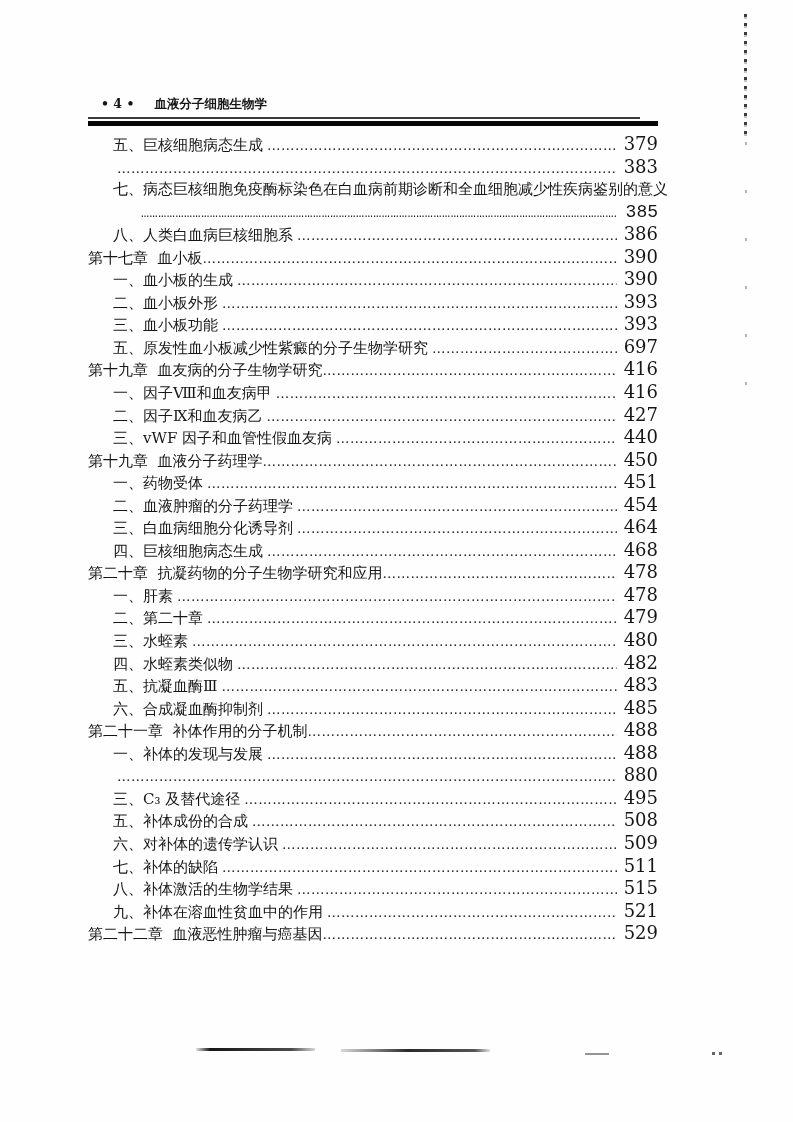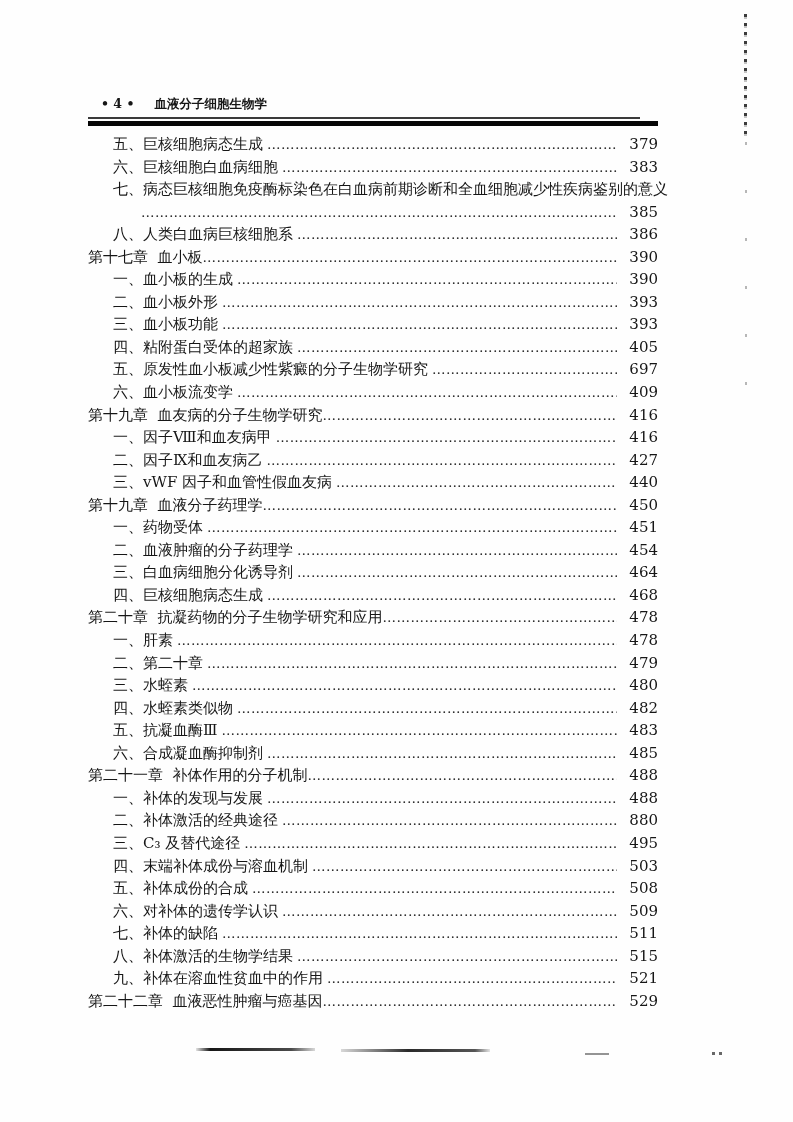--- a/index.html
+++ b/index.html
@@ -25,29 +25,29 @@
   
   .toc{position:absolute;left:88px;top:133px;width:570px;font-size:15px;}
   .toc-row{
     display:flex;align-items:baseline;
     height:22.55px;line-height:22.55px;
     white-space:nowrap;
   }
   .toc-row .label{white-space:pre;flex:0 0 auto;}
   .toc-row.chapter{font-weight:normal;}
   .toc-row.sub{padding-left:25px;}
-  .toc-row.wrap-cont{padding-left:49px;}
+  .toc-row.wrap-cont{padding-left:49px;font-family:Liberation Mono, monospace;}
   .dots{
     flex:1 1 auto;min-width:0;overflow:hidden;
     margin-right:7px;
     color:#1d1d1d;font-size:13.5px;letter-spacing:0.5px;
   }
   .toc-row.sub .dots,.toc-row.wrap-cont .dots{margin-left:4px;}
   .dots::after{content:"……………………………………………………………………………………………………………………………………………………………………………………";}
-  .pg{flex:0 0 auto;min-width:34px;text-align:right;font-size:15px;}
+  .pg{flex:0 0 auto;min-width:34px;text-align:right;font-size:18px;}
 
   
   .artifact{position:absolute;}
   .edge-streak-dense{
     left:744px;top:14px;width:3px;height:122px;
     background:repeating-linear-gradient(to bottom,rgba(25,25,25,.85) 0 3px,rgba(90,90,90,.35) 3px 5px,transparent 5px 9px);
   }
   .edge-streak-faint{
     left:745px;top:142px;width:2px;height:250px;
     background:repeating-linear-gradient(to bottom,rgba(50,50,50,.35) 0 3px,transparent 3px 48px);
@@ -73,21 +73,20 @@
   <div class="rule-thin"></div>
   <div class="rule-thick"></div>
 
   <div class="toc" id="toc">
       <div class="toc-row sub">
         <span class="label">五、巨核细胞病态生成</span>
         <span class="dots"></span>
         <span class="pg">379</span>
       </div>
       <div class="toc-row sub">
-        <span class="label">六、巨核细胞白血病细胞</span>
         <span class="dots"></span>
         <span class="pg">383</span>
       </div>
       <div class="toc-row sub">
         <span class="label">七、病态巨核细胞免疫酶标染色在白血病前期诊断和全血细胞减少性疾病鉴别的意义</span>
       </div>
       <div class="toc-row wrap-cont">
         <span class="dots"></span>
         <span class="pg">385</span>
       </div>
@@ -110,34 +109,24 @@
         <span class="label">二、血小板外形</span>
         <span class="dots"></span>
         <span class="pg">393</span>
       </div>
       <div class="toc-row sub">
         <span class="label">三、血小板功能</span>
         <span class="dots"></span>
         <span class="pg">393</span>
       </div>
       <div class="toc-row sub">
-        <span class="label">四、粘附蛋白受体的超家族</span>
-        <span class="dots"></span>
-        <span class="pg">405</span>
-      </div>
-      <div class="toc-row sub">
         <span class="label">五、原发性血小板减少性紫癜的分子生物学研究</span>
         <span class="dots"></span>
         <span class="pg">697</span>
       </div>
-      <div class="toc-row sub">
-        <span class="label">六、血小板流变学</span>
-        <span class="dots"></span>
-        <span class="pg">409</span>
-      </div>
       <div class="toc-row chapter">
         <span class="label">第十九章  血友病的分子生物学研究</span>
         <span class="dots"></span>
         <span class="pg">416</span>
       </div>
       <div class="toc-row sub">
         <span class="label">一、因子Ⅷ和血友病甲</span>
         <span class="dots"></span>
         <span class="pg">416</span>
       </div>
@@ -215,33 +204,27 @@
         <span class="label">第二十一章  补体作用的分子机制</span>
         <span class="dots"></span>
         <span class="pg">488</span>
       </div>
       <div class="toc-row sub">
         <span class="label">一、补体的发现与发展</span>
         <span class="dots"></span>
         <span class="pg">488</span>
       </div>
       <div class="toc-row sub">
-        <span class="label">二、补体激活的经典途径</span>
         <span class="dots"></span>
         <span class="pg">880</span>
       </div>
       <div class="toc-row sub">
         <span class="label">三、C₃ 及替代途径</span>
         <span class="dots"></span>
         <span class="pg">495</span>
-      </div>
-      <div class="toc-row sub">
-        <span class="label">四、末端补体成份与溶血机制</span>
-        <span class="dots"></span>
-        <span class="pg">503</span>
       </div>
       <div class="toc-row sub">
         <span class="label">五、补体成份的合成</span>
         <span class="dots"></span>
         <span class="pg">508</span>
       </div>
       <div class="toc-row sub">
         <span class="label">六、对补体的遗传学认识</span>
         <span class="dots"></span>
         <span class="pg">509</span>

